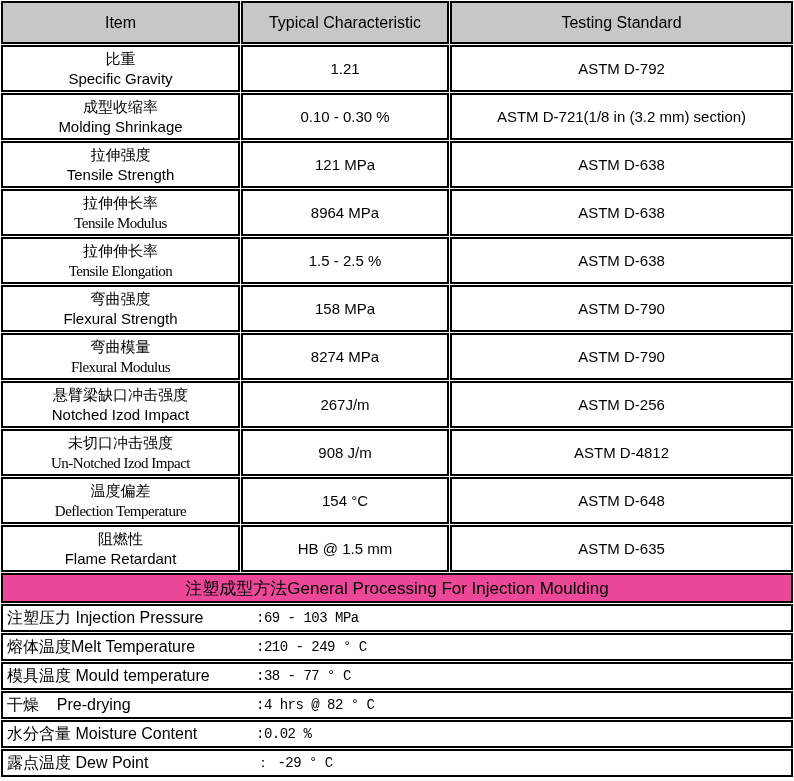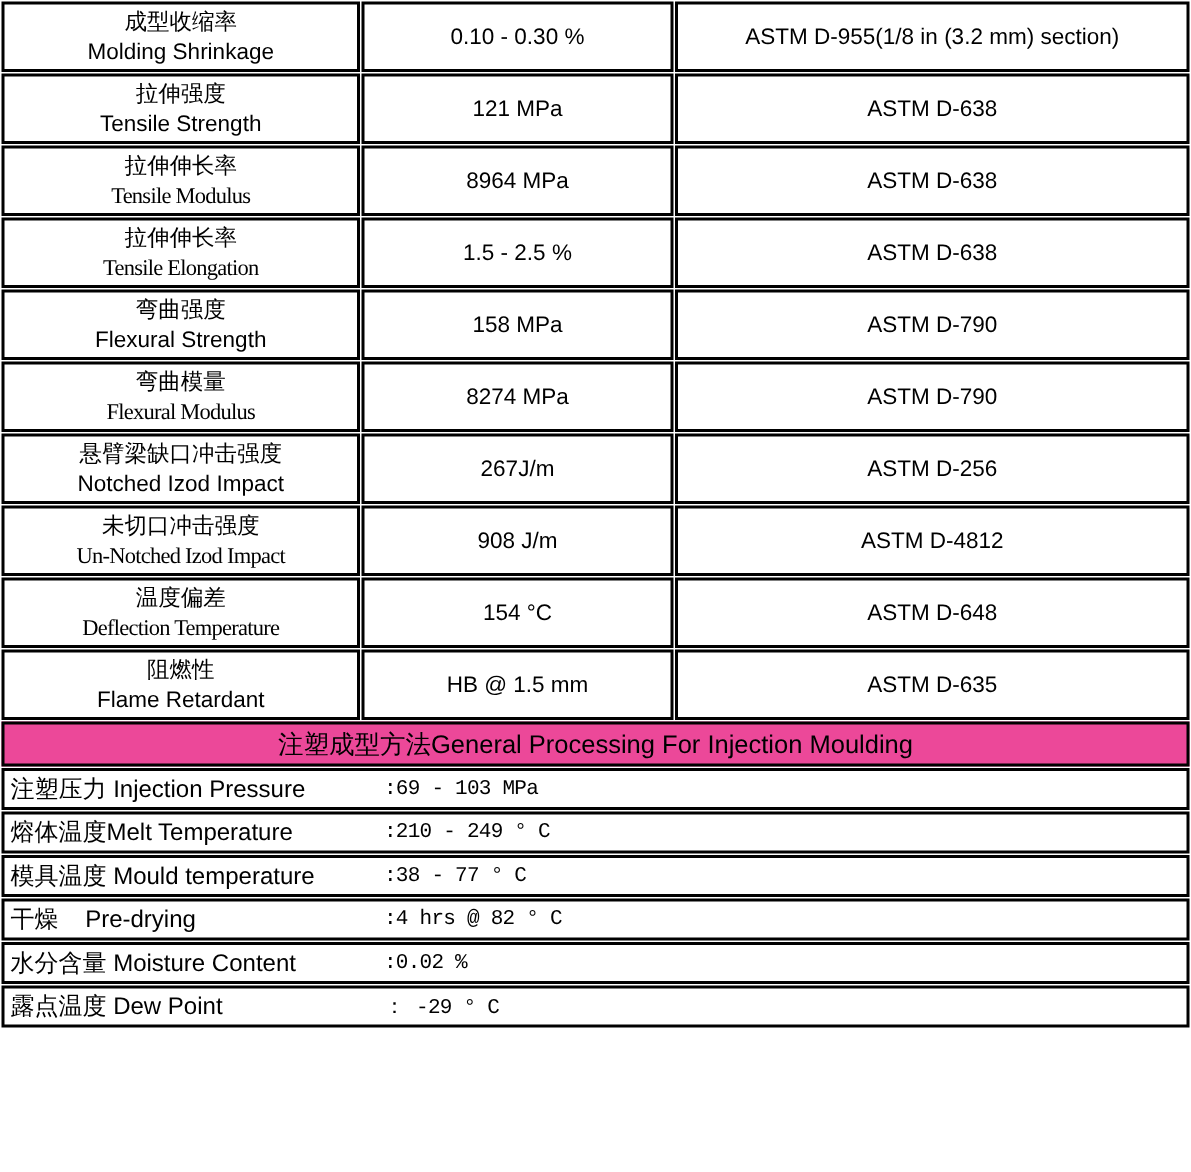--- a/index.html
+++ b/index.html
@@ -22,29 +22,42 @@
 </head>
 <body>
 
 <table class="spec">
   <colgroup>
       <col class="c1">
       <col class="c2">
       <col class="c3">
     </colgroup>
   <tbody>
+      <tr>
+    <th class="hdr" style="background:#c7c7c7">Item</th>
+    <th class="hdr" style="background:#c7c7c7">Typical Characteristic</th>
+    <th class="hdr" style="background:#c7c7c7">Testing Standard</th>
+  </tr>
 
+  <tr>
+    <td class="main">
+      <div class="zh">比重</div>
+      <div class="en">Specific Gravity</div>
+    </td>
+    <td class="main val">1.21</td>
+    <td class="main std">ASTM D-792</td>
+  </tr>
 
   <tr>
     <td class="main">
       <div class="zh">成型收缩率</div>
       <div class="en">Molding Shrinkage</div>
     </td>
     <td class="main val">0.10 - 0.30 %</td>
-    <td class="main std">ASTM D-955(1/8 in (3.2 mm) section)</td>
+    <td class="main std">ASTM D-721(1/8 in (3.2 mm) section)</td>
   </tr>
 
   <tr>
     <td class="main">
       <div class="zh">拉伸强度</div>
       <div class="en">Tensile Strength</div>
     </td>
     <td class="main val">121 MPa</td>
     <td class="main std">ASTM D-638</td>
   </tr>

